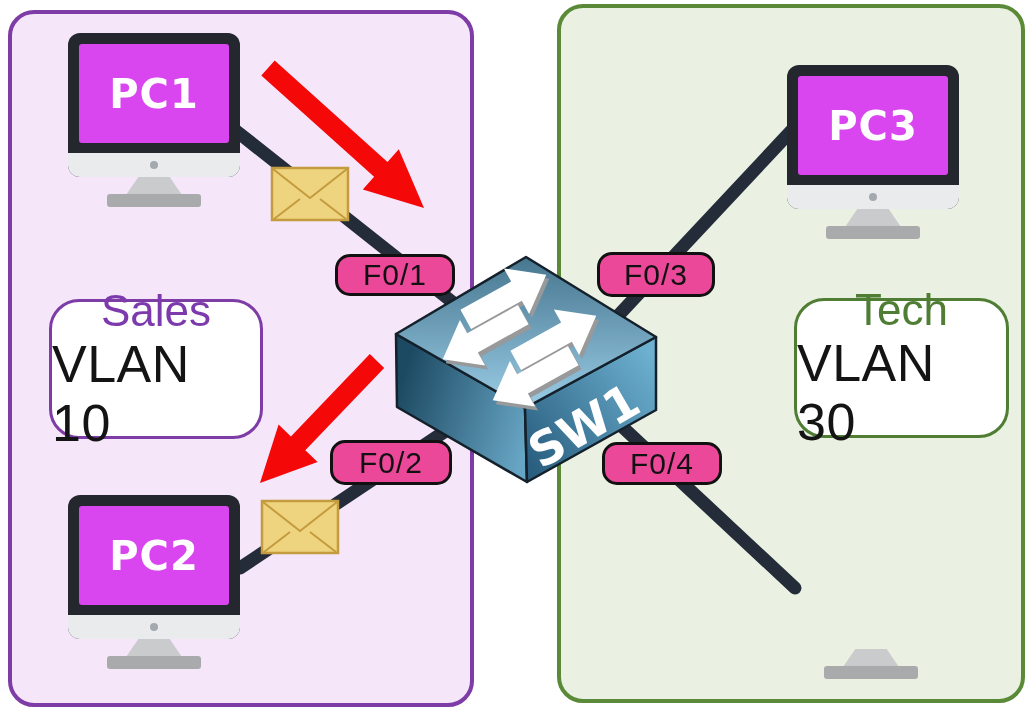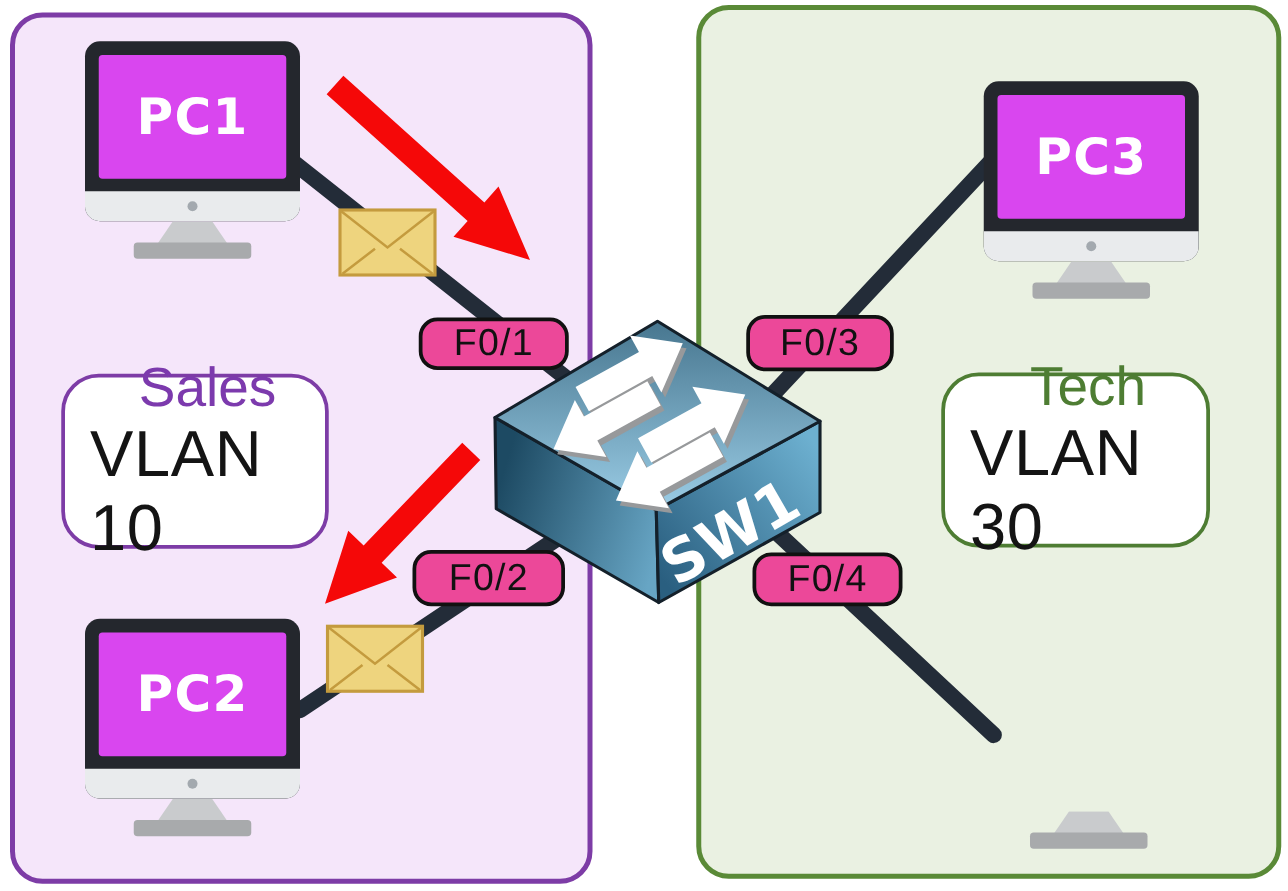--- a/index.html
+++ b/index.html
@@ -8,24 +8,24 @@
     font-family:"Liberation Sans",sans-serif;background:#ffffff;
   }
   
   .zone{position:absolute;border-radius:26px;box-sizing:border-box;z-index:1;}
   .zone.sales{left:8px;top:10px;width:466px;height:697px;background:#f5e6fa;border:4px solid #7d3ca6;}
   .zone.tech {left:557px;top:4px;width:468px;height:699px;background:#eaf1e2;border:4px solid #5a8a37;}
   
   .zone-box{
     position:absolute;background:#ffffff;border-radius:30px;box-sizing:border-box;
     display:flex;flex-direction:column;align-items:center;justify-content:center;
-    z-index:2;line-height:1.12;padding-left:20px;
+    z-index:2;line-height:1.12;
   }
   .zone-box.sales{left:49px;top:299px;width:214px;height:140px;border:3px solid #7d3ca6;}
-  .zone-box.tech {left:753px;top:298px;width:215px;height:140px;border:3px solid #4e7d33;}
+  .zone-box.tech {left:794px;top:298px;width:215px;height:140px;border:3px solid #4e7d33;}
   .zone-name{font-size:44px;font-weight:400;}
   .zone-box.sales .zone-name{color:#7c3aad;}
   .zone-box.tech  .zone-name{color:#4e7d33;}
   .zone-vlan{font-size:52px;color:#141414;letter-spacing:0.5px;}
   
   #net-svg{position:absolute;left:0;top:0;z-index:3;}
   
   .pc{position:absolute;width:172px;height:174px;z-index:4;}
   .pc .monitor{
     position:absolute;left:0;top:0;width:172px;height:144px;background:#24272d;

